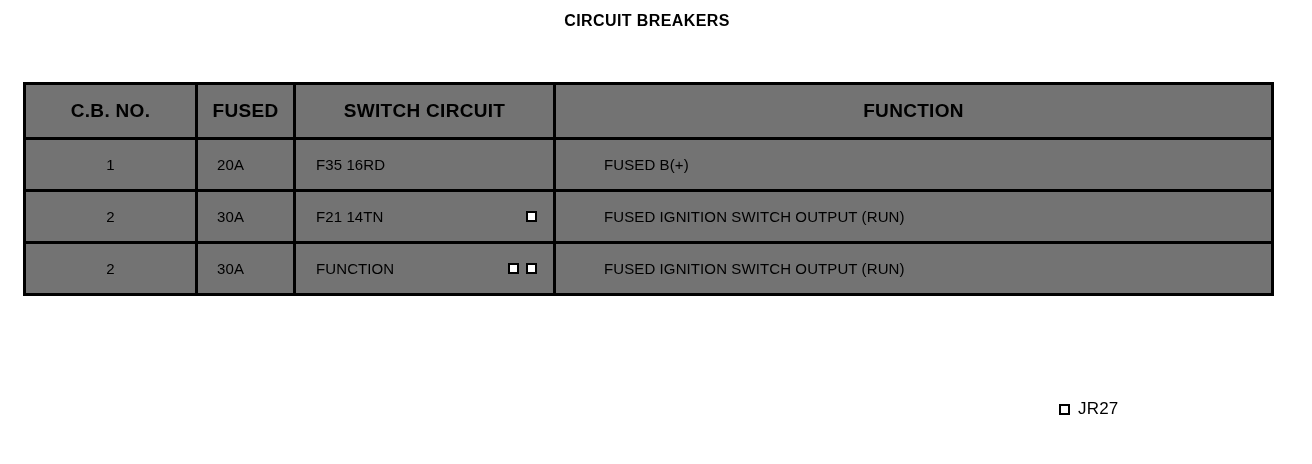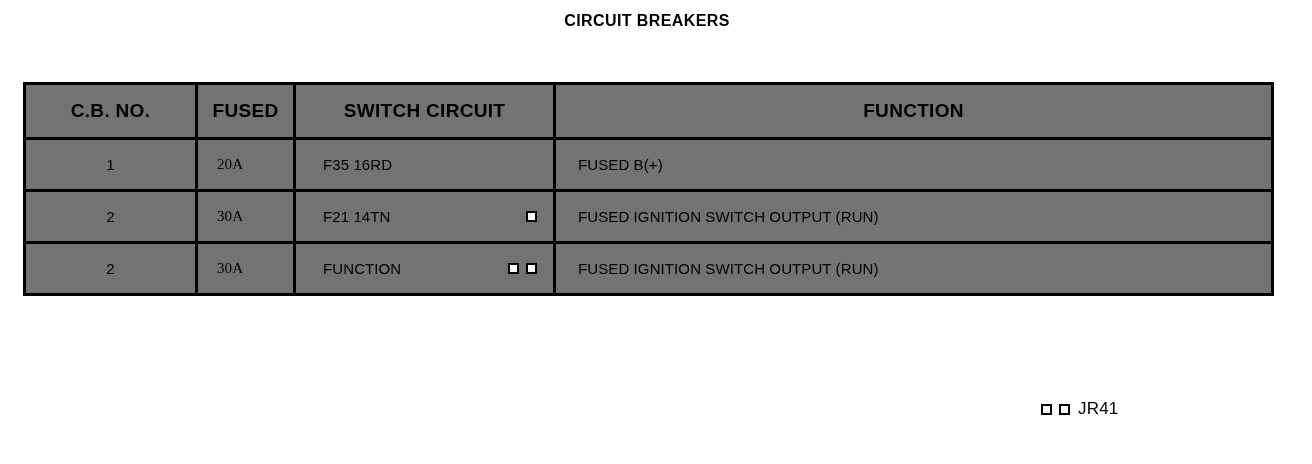--- a/index.html
+++ b/index.html
@@ -71,39 +71,38 @@
   .col-circuit  { width: 260px; }
   .col-function { width: 718px; }
 
   td.cell-cbno {
     text-align: center;
     font-size: 15px;
   }
   td.cell-amps {
     text-align: left;
     padding-left: 19px;
-    font-family: Liberation Serif, serif;
   }
   td.cell-circuit {
     text-align: left;
     padding-left: 20px;
     padding-right: 16px;
   }
   td.cell-function {
     text-align: left;
-    padding-left: 22px;
+    padding-left: 48px;
   }
 
   .circuit-inner {
     display: flex;
     align-items: center;
     justify-content: space-between;
     width: 100%;
   }
-  .circuit-label { flex: 0 0 auto; margin-left: 7px; }
+  .circuit-label { flex: 0 0 auto; }
   .marker-group {
     flex: 0 0 auto;
     display: flex;
     align-items: center;
     gap: 7px;
     padding-left: 10px;
   }
 
   
   .sq {
@@ -207,17 +206,16 @@
       <td class="cell-function">FUSED IGNITION SWITCH OUTPUT (RUN)</td>
     </tr>
 
   </tbody>
 </table>
 
 <div class="legend">
   <div class="legend-row">
     <span class="legend-marks">
         <span class="sq"></span>
-        <span class="sq"></span>
       </span>
-    <span class="legend-label">JR41</span>
+    <span class="legend-label">JR27</span>
   </div>
 </div>
 
 </body></html>

